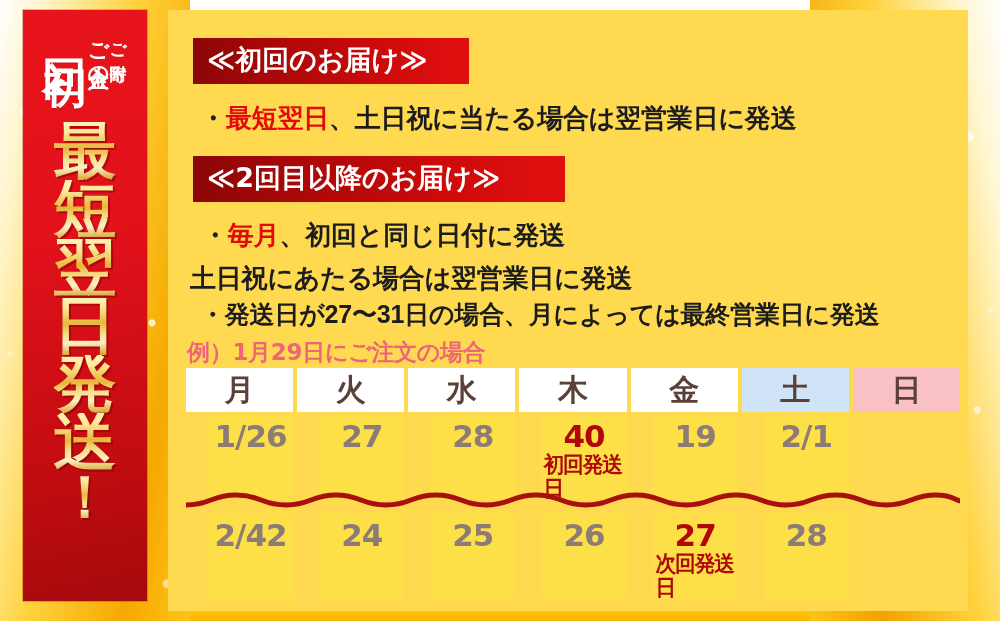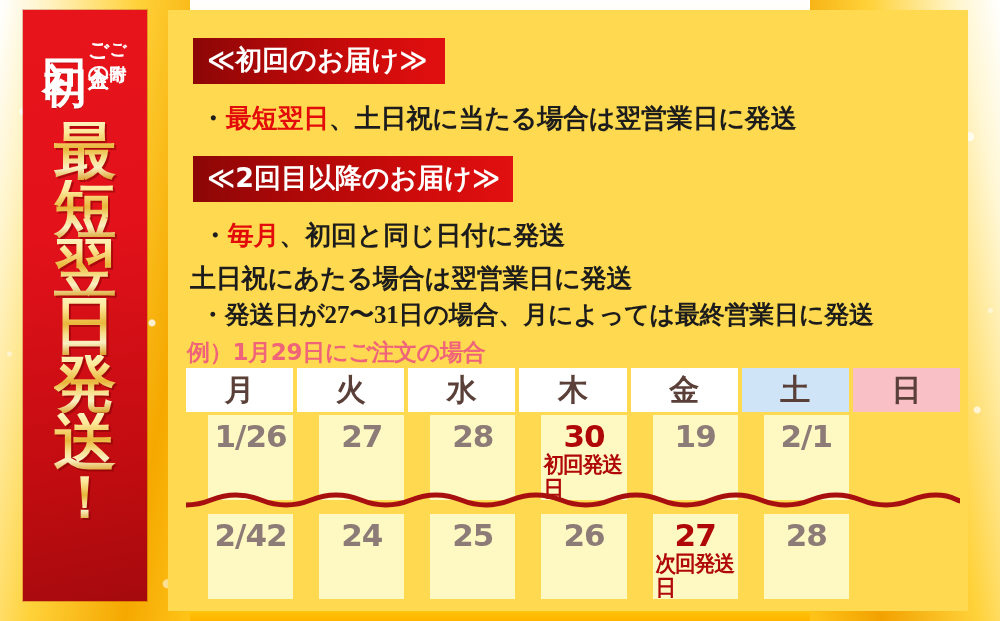--- a/index.html
+++ b/index.html
@@ -81,47 +81,47 @@
     -webkit-text-fill-color:transparent;
     filter:drop-shadow(2px 2px 0 rgba(110,0,0,.45));}
   #banner .gold span.bang{font-size:58px;line-height:.8;margin-top:2px;}
 
   
   .ribbon{position:absolute;height:46px;display:flex;align-items:center;
     padding:0 14px 2px 14px;box-sizing:border-box;
     background:linear-gradient(90deg,#8c0606 0%,#b00808 34%,#d00b0b 72%,#e21010 100%);
     color:#ffffff;font-weight:bold;font-size:27px;letter-spacing:0px;white-space:nowrap;
     font-family:"DejaVu Sans","Liberation Sans",sans-serif;}
-  #ribbon1{left:193px;top:38px;width:252px;}
-  #ribbon2{left:193px;top:156px;width:320px;}
+  #ribbon1{left:193px;top:38px;width:276px;}
+  #ribbon2{left:193px;top:156px;width:372px;}
 
   
   .bodyline{position:absolute;white-space:nowrap;font-weight:bold;color:#1c1c1c;
     font-size:26px;letter-spacing:-.2px;
-    font-family:Liberation Serif, serif;}
+    font-family:Liberation Sans, sans-serif;}
   .bodyline em{font-style:normal;color:#e30a0a;}
   #line1{left:200px;top:101px;}
   #line2{left:202px;top:218px;}
   #line3{left:190px;top:261px;}
   #line4{left:200px;top:298px;font-size:25px;}
   .example{position:absolute;left:187px;top:337px;font-weight:bold;font-size:23px;
     color:#f0647a;white-space:nowrap;letter-spacing:-.3px;
     font-family:"DejaVu Sans","Liberation Sans",sans-serif;}
 
   
   #cal{position:absolute;left:186px;top:368px;width:774px;}
   .calrow{display:grid;grid-template-columns:repeat(7,1fr);gap:4px;}
   .calrow.head{height:44px;margin-bottom:3px;}
   .calrow.days{height:72px;}
   .hcell{background:#ffffff;display:flex;align-items:center;justify-content:center;
     font-weight:bold;font-size:30px;color:#5a4038;
     font-family:"DejaVu Sans","Liberation Sans",sans-serif;}
   .hcell.sat{background:#cfe4f7;}
   .hcell.sun{background:#f9c0c6;}
-  .dcell{background:#fef9c3;display:flex;flex-direction:column;align-items:center;
+  .dcell{background:#fde047;display:flex;flex-direction:column;align-items:center;
     justify-content:flex-start;padding-top:5px;box-sizing:border-box;margin-left:22px;}
   .dnum{font-weight:bold;font-size:31px;line-height:1.08;color:#8c7b76;letter-spacing:-1px;
     font-family:"DejaVu Sans","Liberation Sans",sans-serif;}
   .dcell.mark .dnum{color:#b00808;}
   .dlabel{font-weight:bold;font-size:22px;line-height:1.05;color:#b00808;
     letter-spacing:-1.2px;transform:scaleX(.94);
     font-family:"DejaVu Sans","Liberation Sans",sans-serif;}
   #wave{position:absolute;left:186px;top:489px;width:774px;height:22px;}
 </style>
 </head>
@@ -184,21 +184,21 @@
         <div class="dcell">
           <div class="dnum">1/26</div>
         </div>
         <div class="dcell">
           <div class="dnum">27</div>
         </div>
         <div class="dcell">
           <div class="dnum">28</div>
         </div>
         <div class="dcell mark">
-          <div class="dnum">30</div>
+          <div class="dnum">40</div>
           <div class="dlabel">初回発送日</div>
         </div>
         <div class="dcell">
           <div class="dnum">19</div>
         </div>
         <div class="dcell">
           <div class="dnum">2/1</div>
         </div>
       </div>
     <div style="height:27px"></div>

